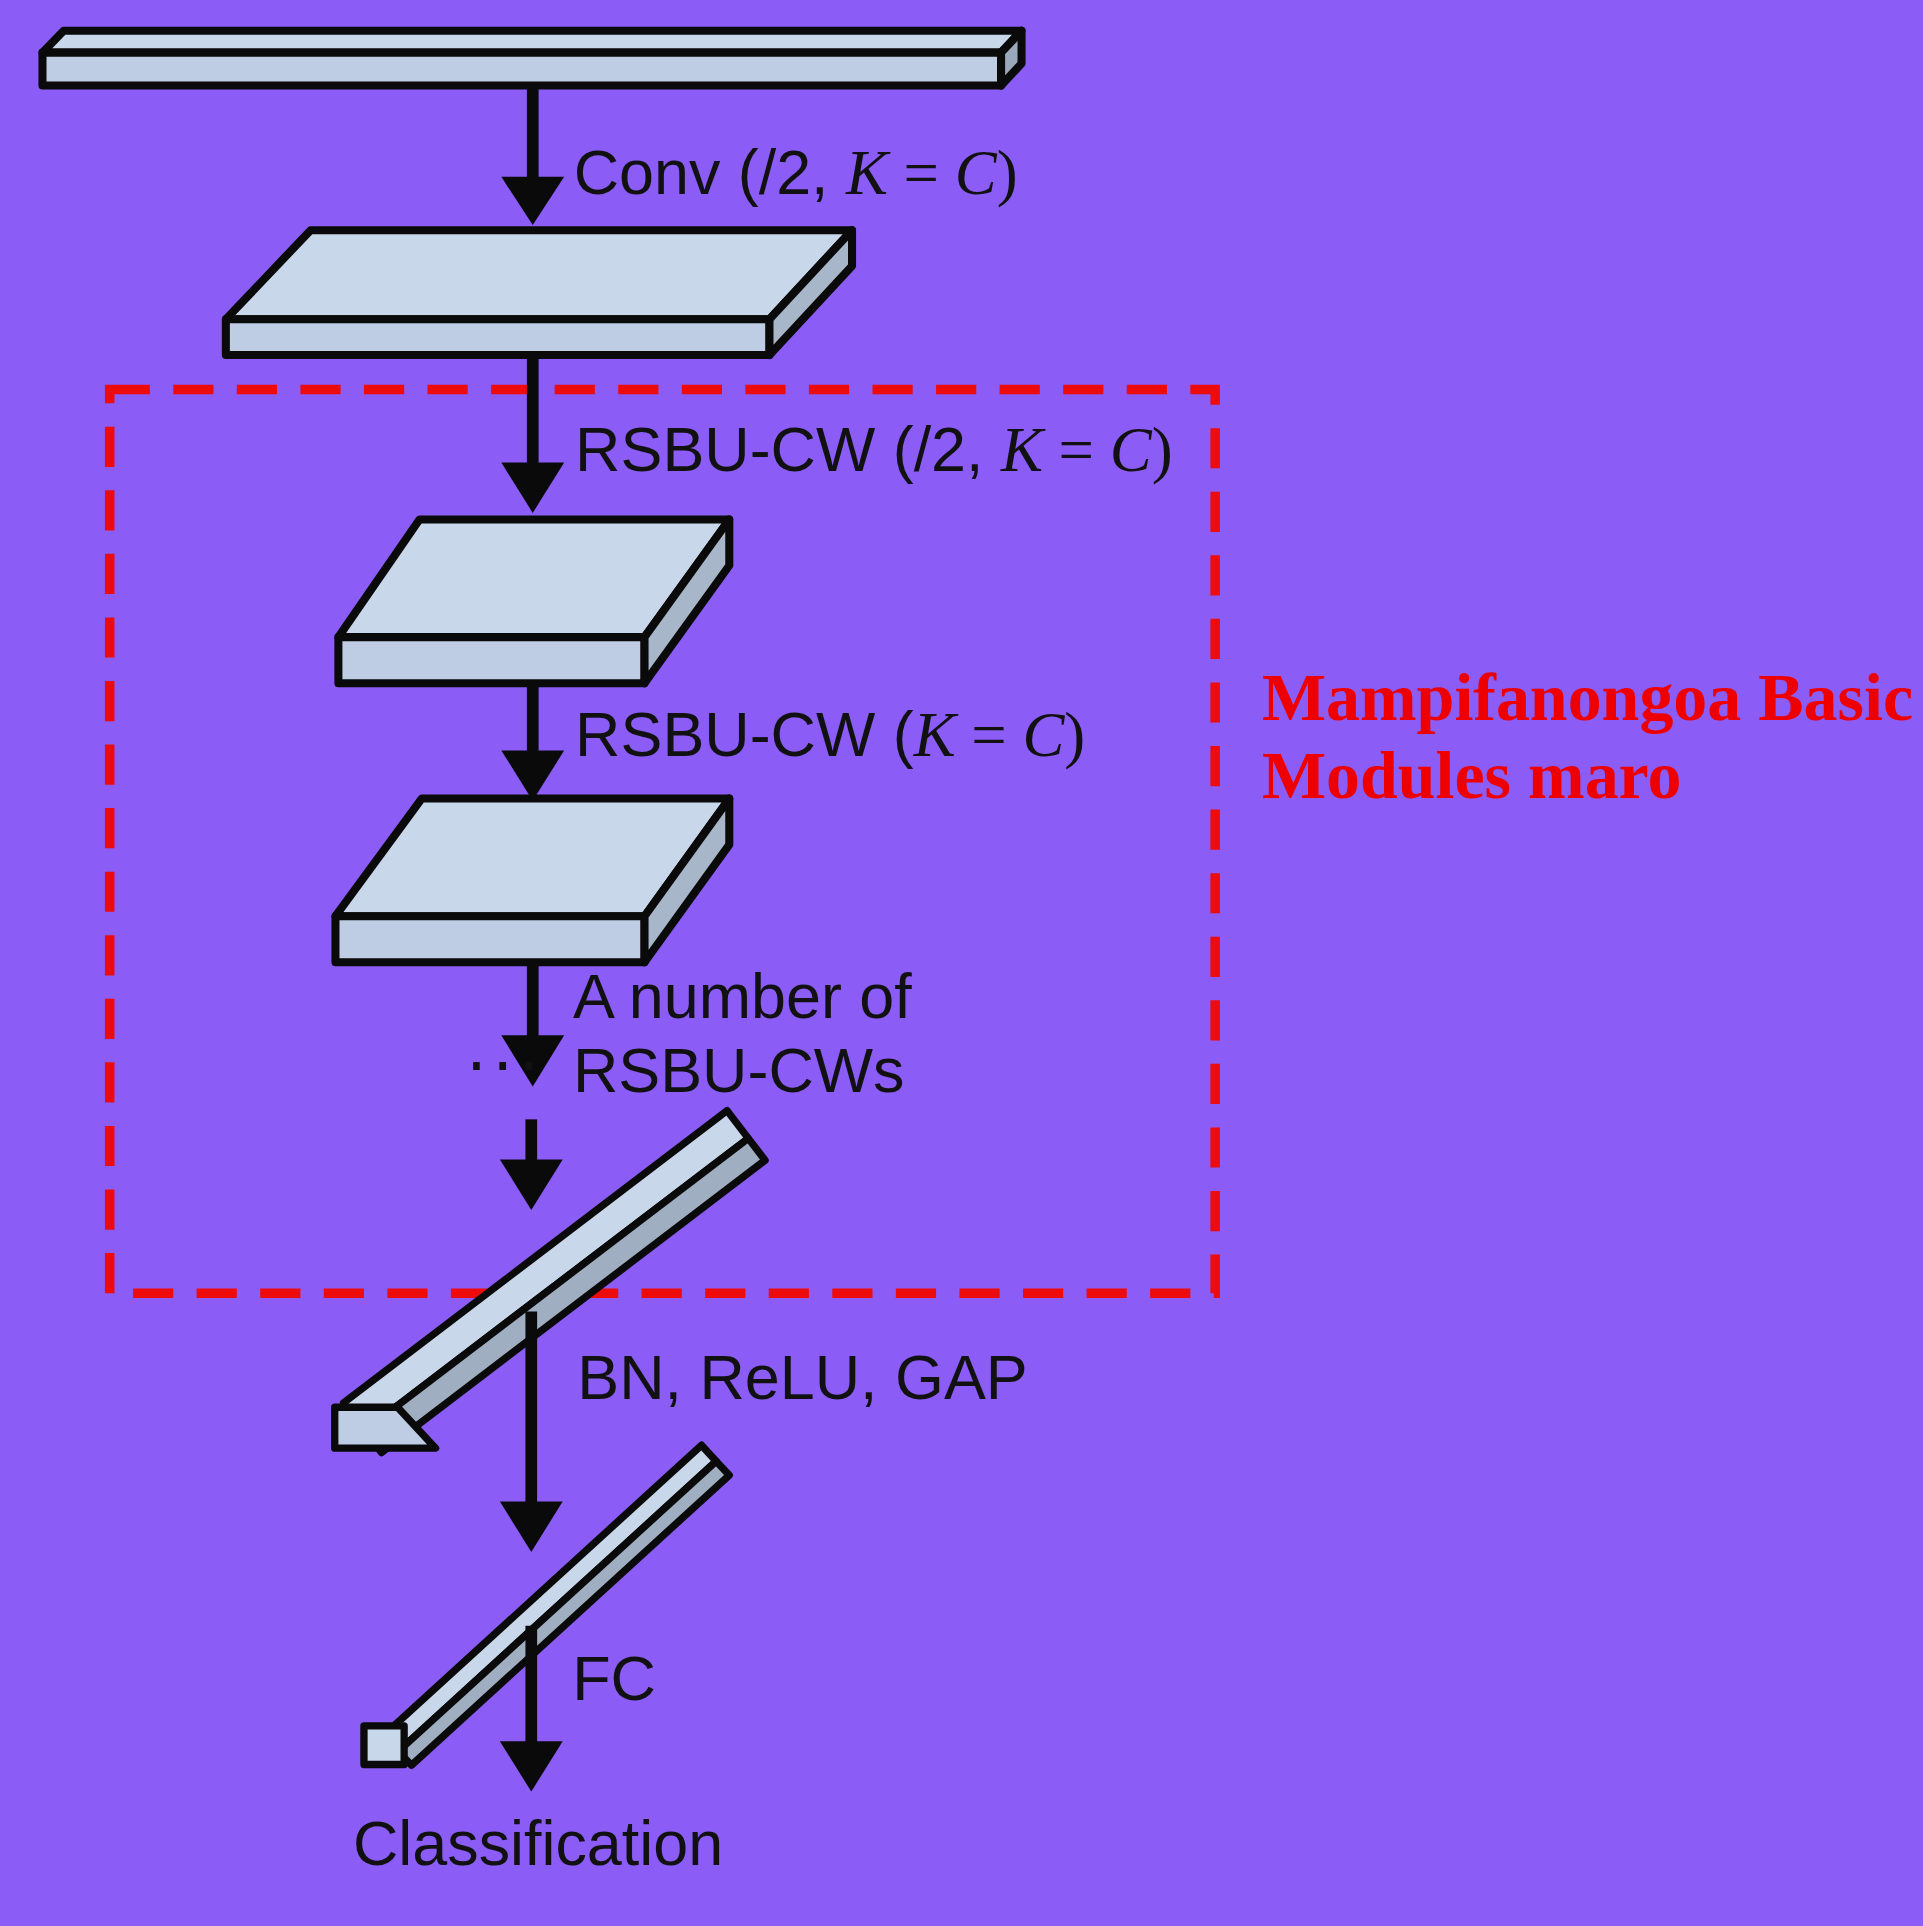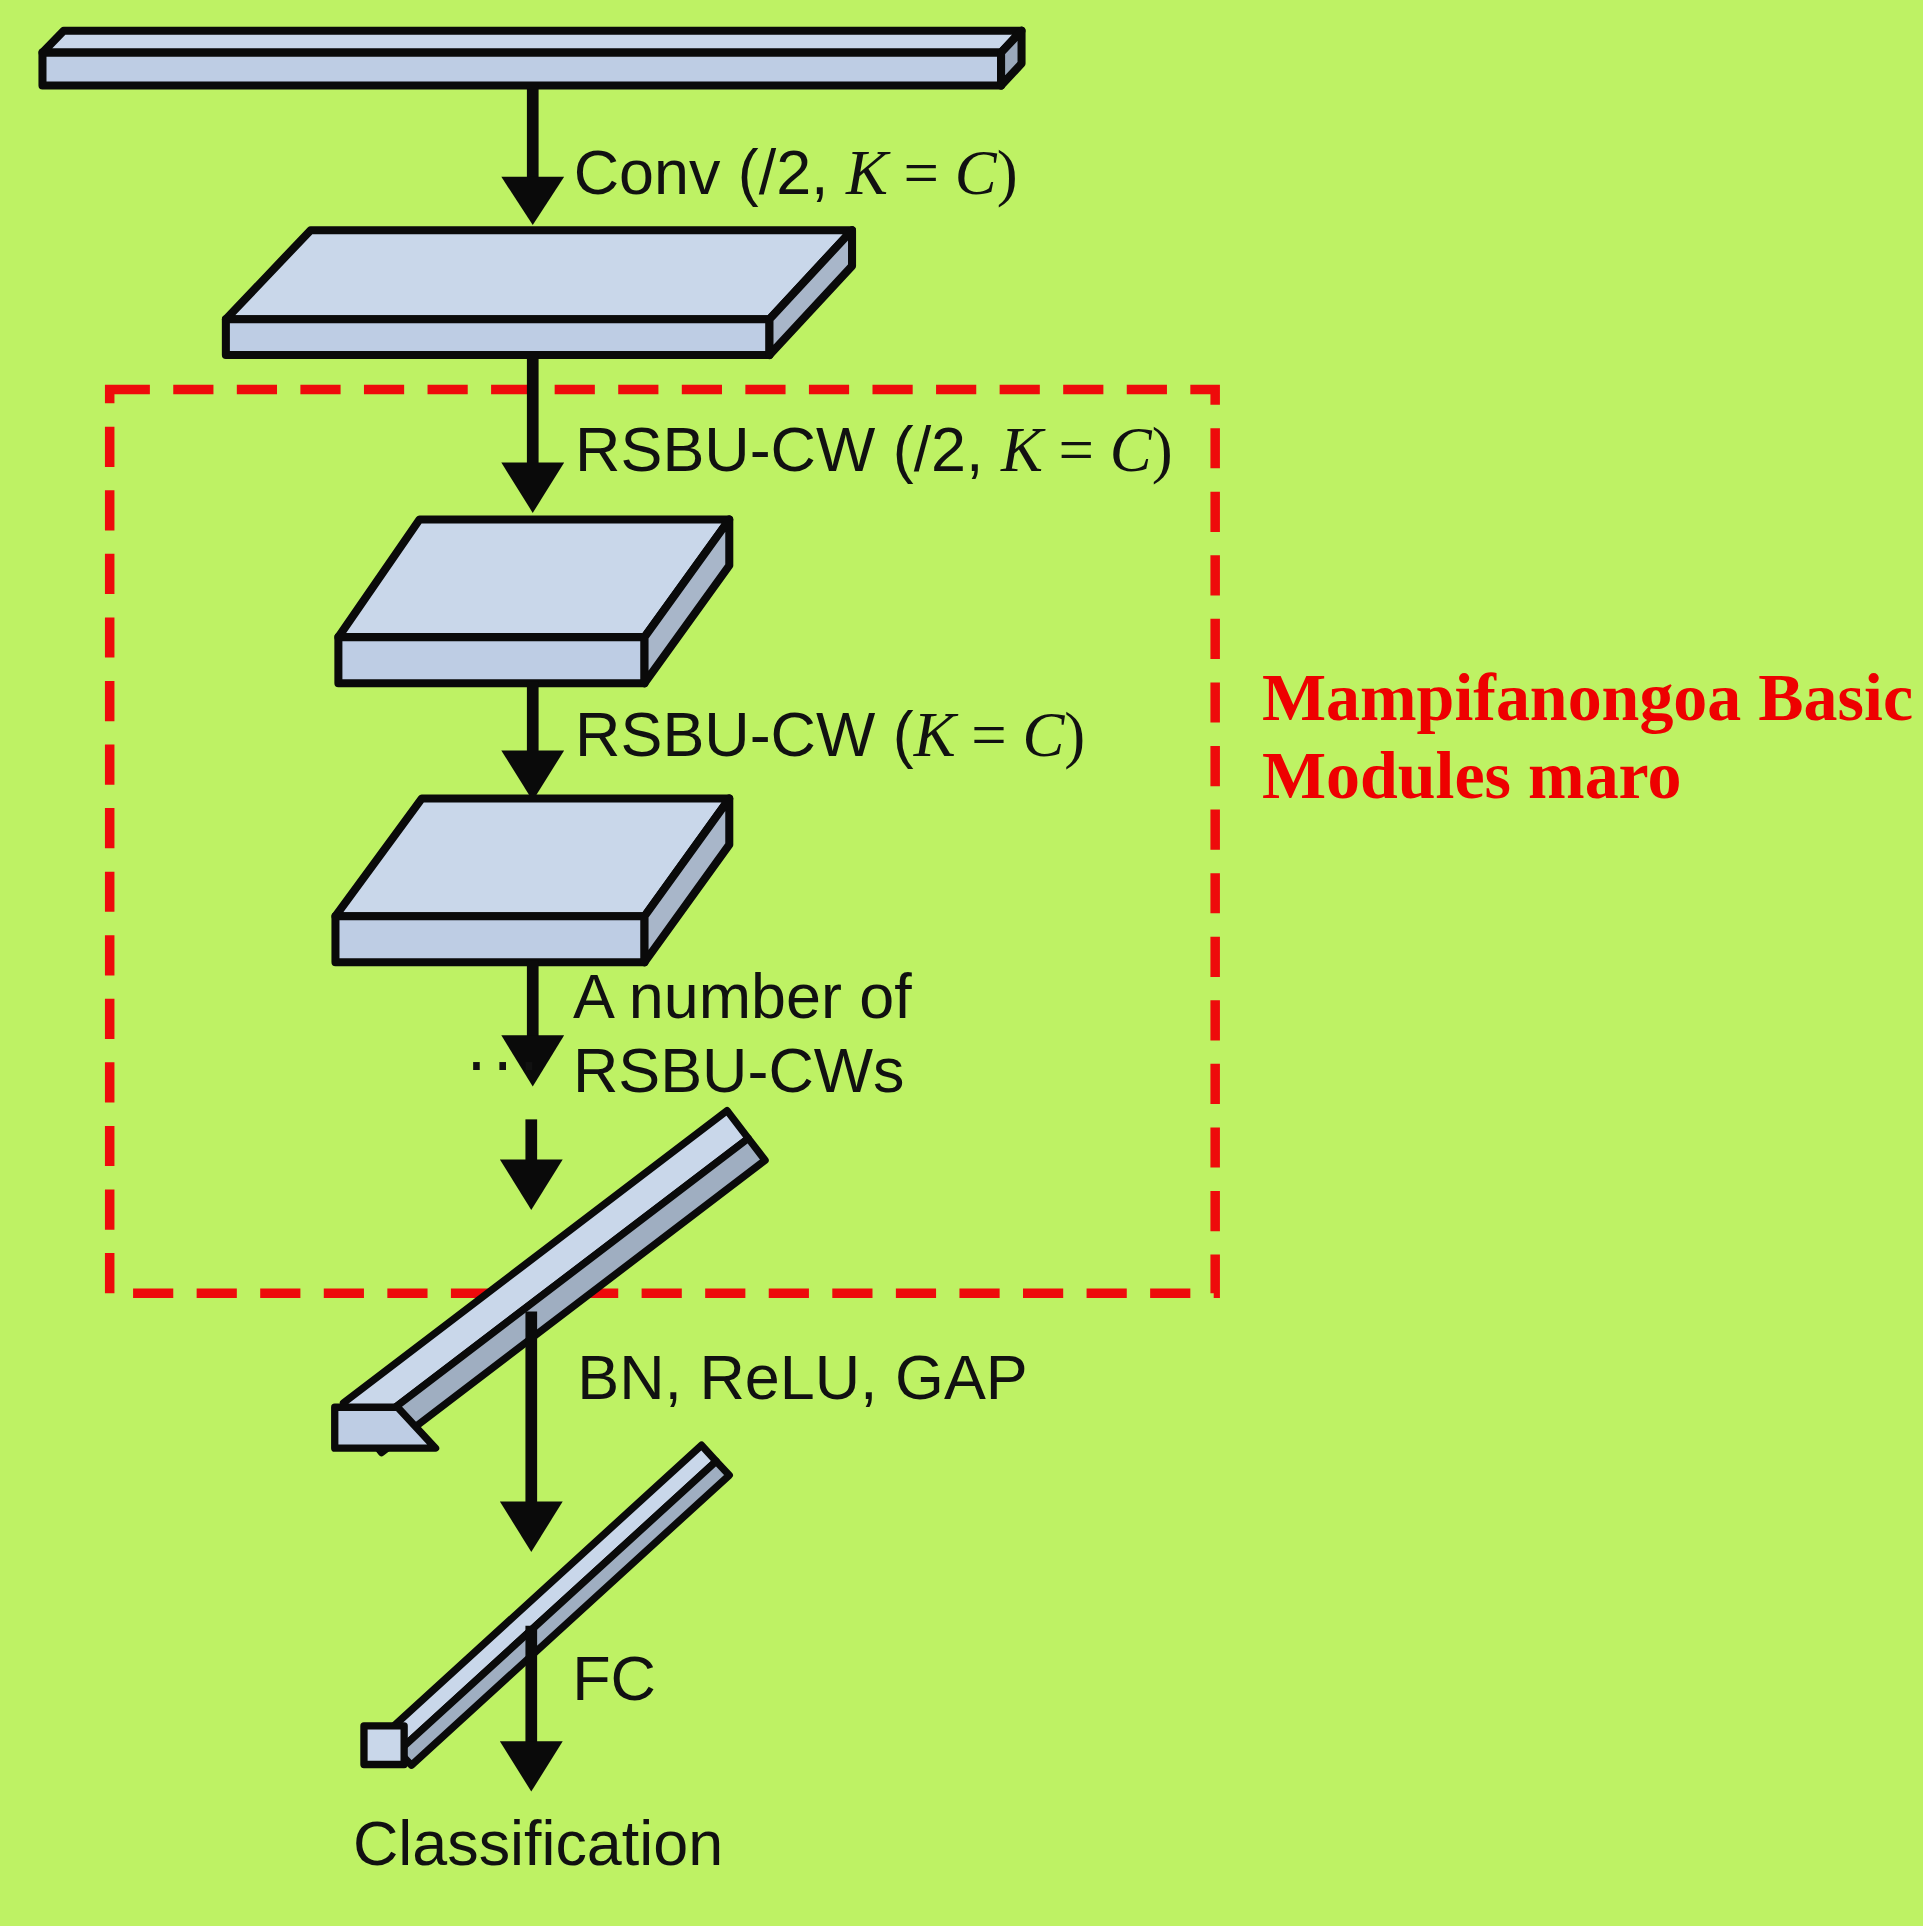--- a/index.html
+++ b/index.html
@@ -1,16 +1,16 @@
 <!DOCTYPE html>
 <html style="font-size:11.7px"><head>
 <meta charset="utf-8">
 <style>
   html,body{margin:0;padding:0;background:#ffffff;}
-  .stage{position:relative;width:1924px;height:1926px;background:#bef264;overflow:hidden;}
+  .stage{position:relative;width:1924px;height:1926px;background:#8b5cf6;overflow:hidden;}
   svg{display:block;}
   svg text{white-space:pre;}
   .lbl{font-family:"Liberation Sans","DejaVu Sans",sans-serif;font-size:86px;fill:#111111;}
   .math{font-family:"Liberation Serif","DejaVu Serif",serif;font-style:italic;}
   .mathup{font-family:"Liberation Serif","DejaVu Serif",serif;}
   .annot{font-family:"Liberation Serif","DejaVu Serif",serif;font-weight:bold;font-size:93px;}
   .shape{stroke:#0a0a0a;stroke-width:11;stroke-linejoin:round;}
   .barshape{stroke:#0a0a0a;stroke-width:10;stroke-linejoin:round;}
   .arrowline{stroke:#0a0a0a;stroke-width:16;}
   .arrowhead{fill:#0a0a0a;stroke:none;}

